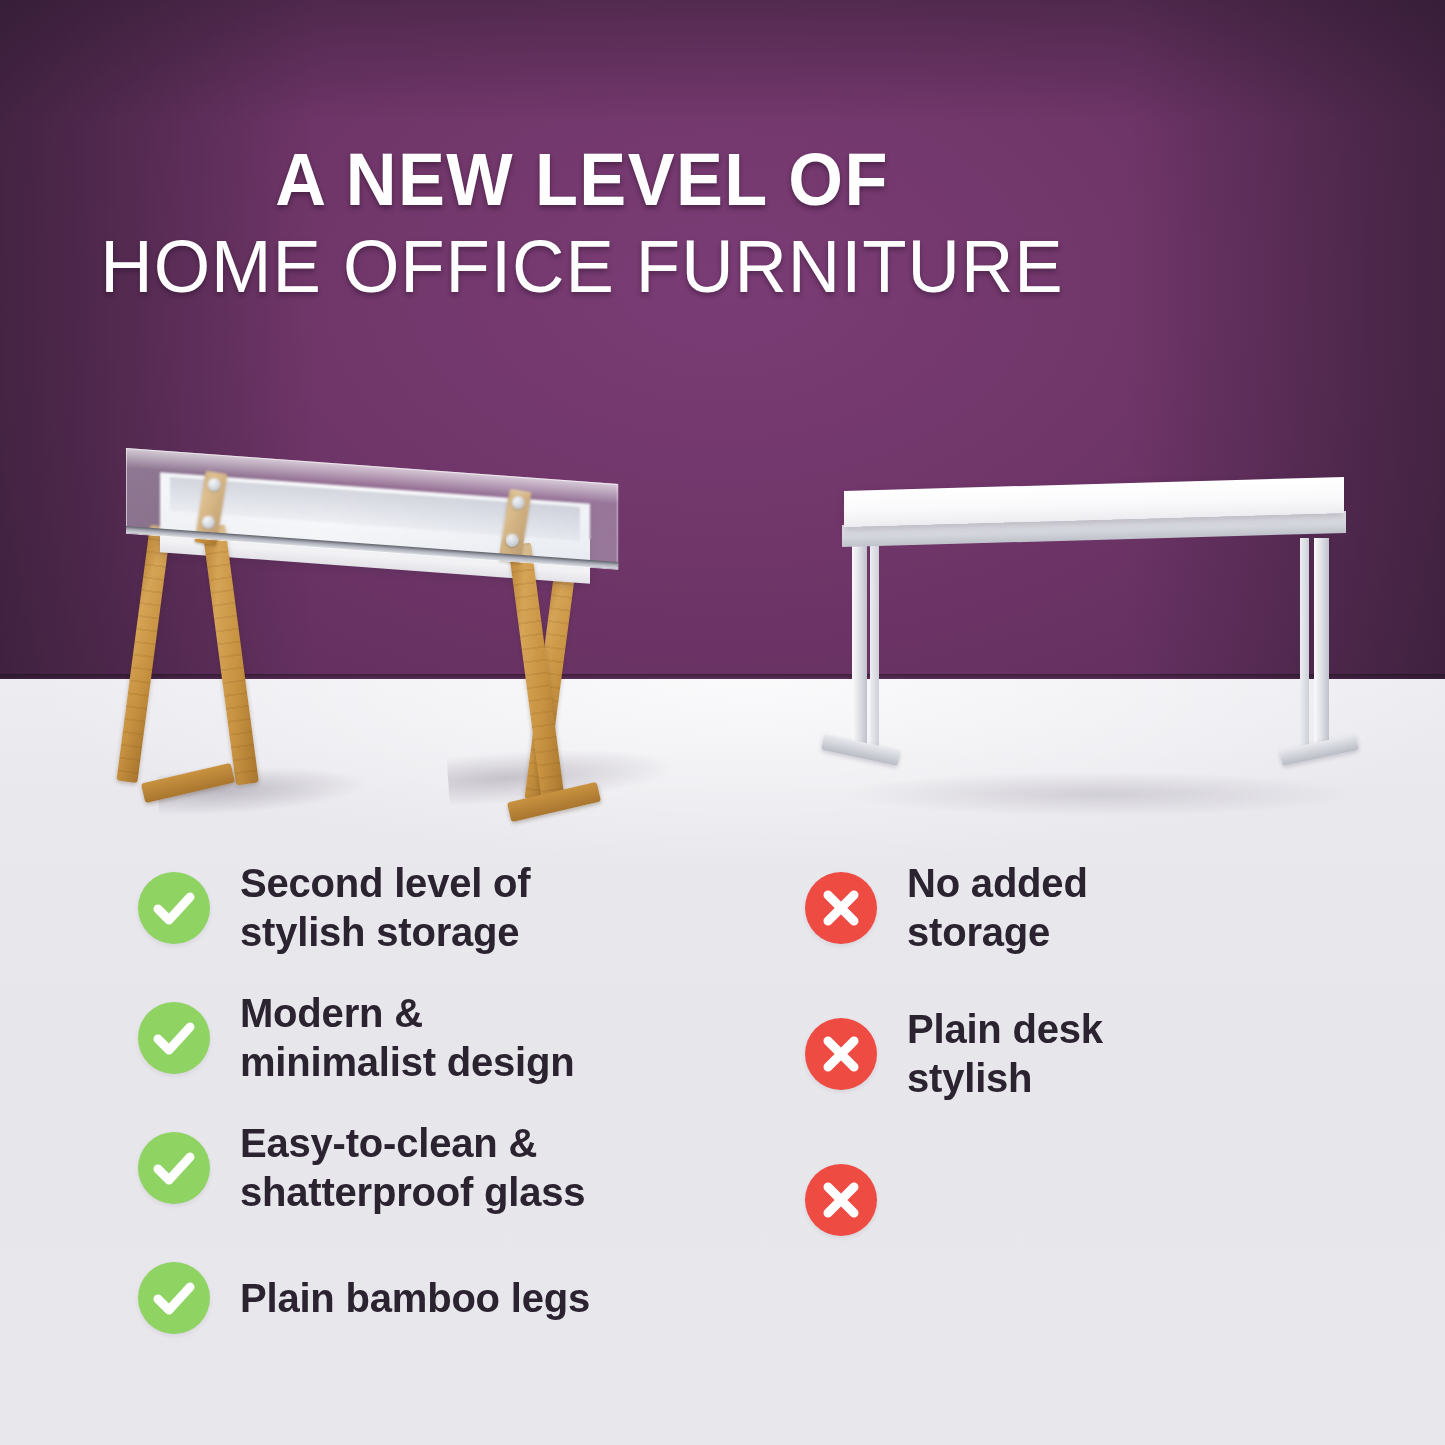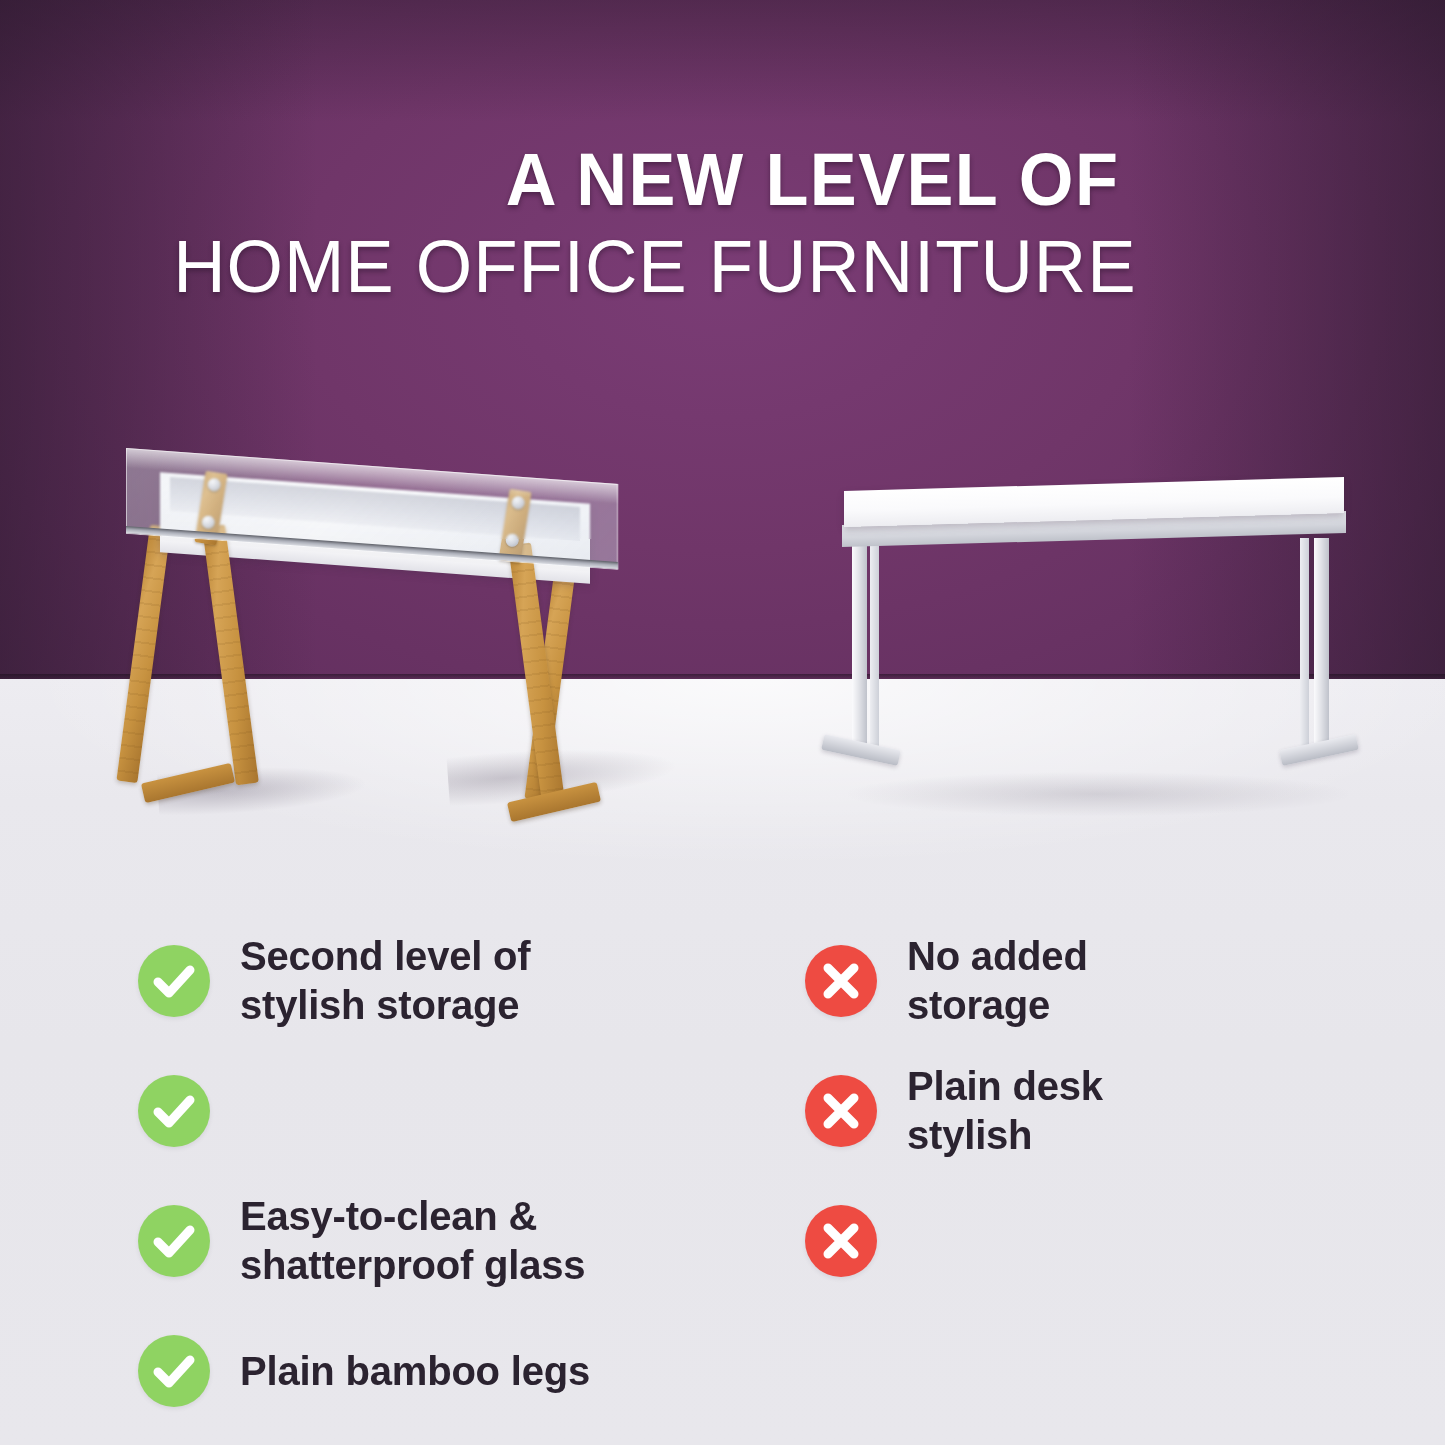--- a/index.html
+++ b/index.html
@@ -41,21 +41,21 @@
     position:absolute;left:0;top:679px;width:1445px;height:766px;
     background:linear-gradient(to bottom,#EDECF1 0%, #E9E8ED 16%, #E7E6EB 48%, #E8E7EC 100%);
   }
   .floor-sheen{
     position:absolute;left:0;top:0;width:100%;height:260px;
     background:radial-gradient(ellipse 70% 100% at 52% 0%, rgba(255,255,255,.75), rgba(255,255,255,0) 72%);
   }
 
   
   .headline{
-    position:absolute;left:0;top:140px;width:1148px;text-align:right;
+    position:absolute;left:8px;top:140px;width:1148px;text-align:center;
     pointer-events:none;
   }
   .hl1{
     display:block;
     color:#FFFFFF;
     font-size:74px;line-height:80px;
     font-weight:700;
     letter-spacing:1.5px;
     transform:scaleX(.95);
     text-shadow:0 3px 5px rgba(30,12,32,.45);
@@ -202,26 +202,26 @@
     position:absolute;top:262px;width:78px;height:16px;
     background:linear-gradient(to bottom,#E9EAEF,#B9BCC5);
     border-radius:3px;
     box-shadow:0 2px 4px rgba(70,60,80,.22);
   }
   .dr-foot-l{left:-6px;transform:rotate(12deg);}
   .dr-foot-r{left:452px;transform:rotate(-12deg);}
 
   
   .cols{
-    position:absolute;left:0;top:916px;width:1445px;height:520px;
+    position:absolute;left:0;top:843px;width:1445px;height:520px;
     display:flex;
   }
   .col{display:flex;flex-direction:column;}
   .col-pros{width:760px;padding-left:138px;}
-  .col-cons{width:685px;padding-left:45px;}
+  .col-cons{width:685px;padding-left:45px;gap:16px;}
 
   .item{
     display:flex;align-items:center;
     height:130px;
   }
   .badge{
     flex:0 0 auto;
     width:72px;height:72px;border-radius:50%;
     position:relative;
     margin-right:30px;
@@ -319,20 +319,22 @@
         </div>
         <div class="item-text">Second level of
 stylish storage</div>
       </div>
       <div class="item">
         <div class="badge ok">
           <svg viewBox="0 0 72 72">
               <path d="M20 37 L31 48 L52 25" fill="none" stroke="#FFFFFF" stroke-width="9" stroke-linecap="round" stroke-linejoin="round"></path>
             </svg>
         </div>
+        <div class="item-text">Modern &amp;
+minimalist design</div>
       </div>
       <div class="item">
         <div class="badge ok">
           <svg viewBox="0 0 72 72">
               <path d="M20 37 L31 48 L52 25" fill="none" stroke="#FFFFFF" stroke-width="9" stroke-linecap="round" stroke-linejoin="round"></path>
             </svg>
         </div>
         <div class="item-text">Easy-to-clean &amp;
 shatterproof glass</div>
       </div>

